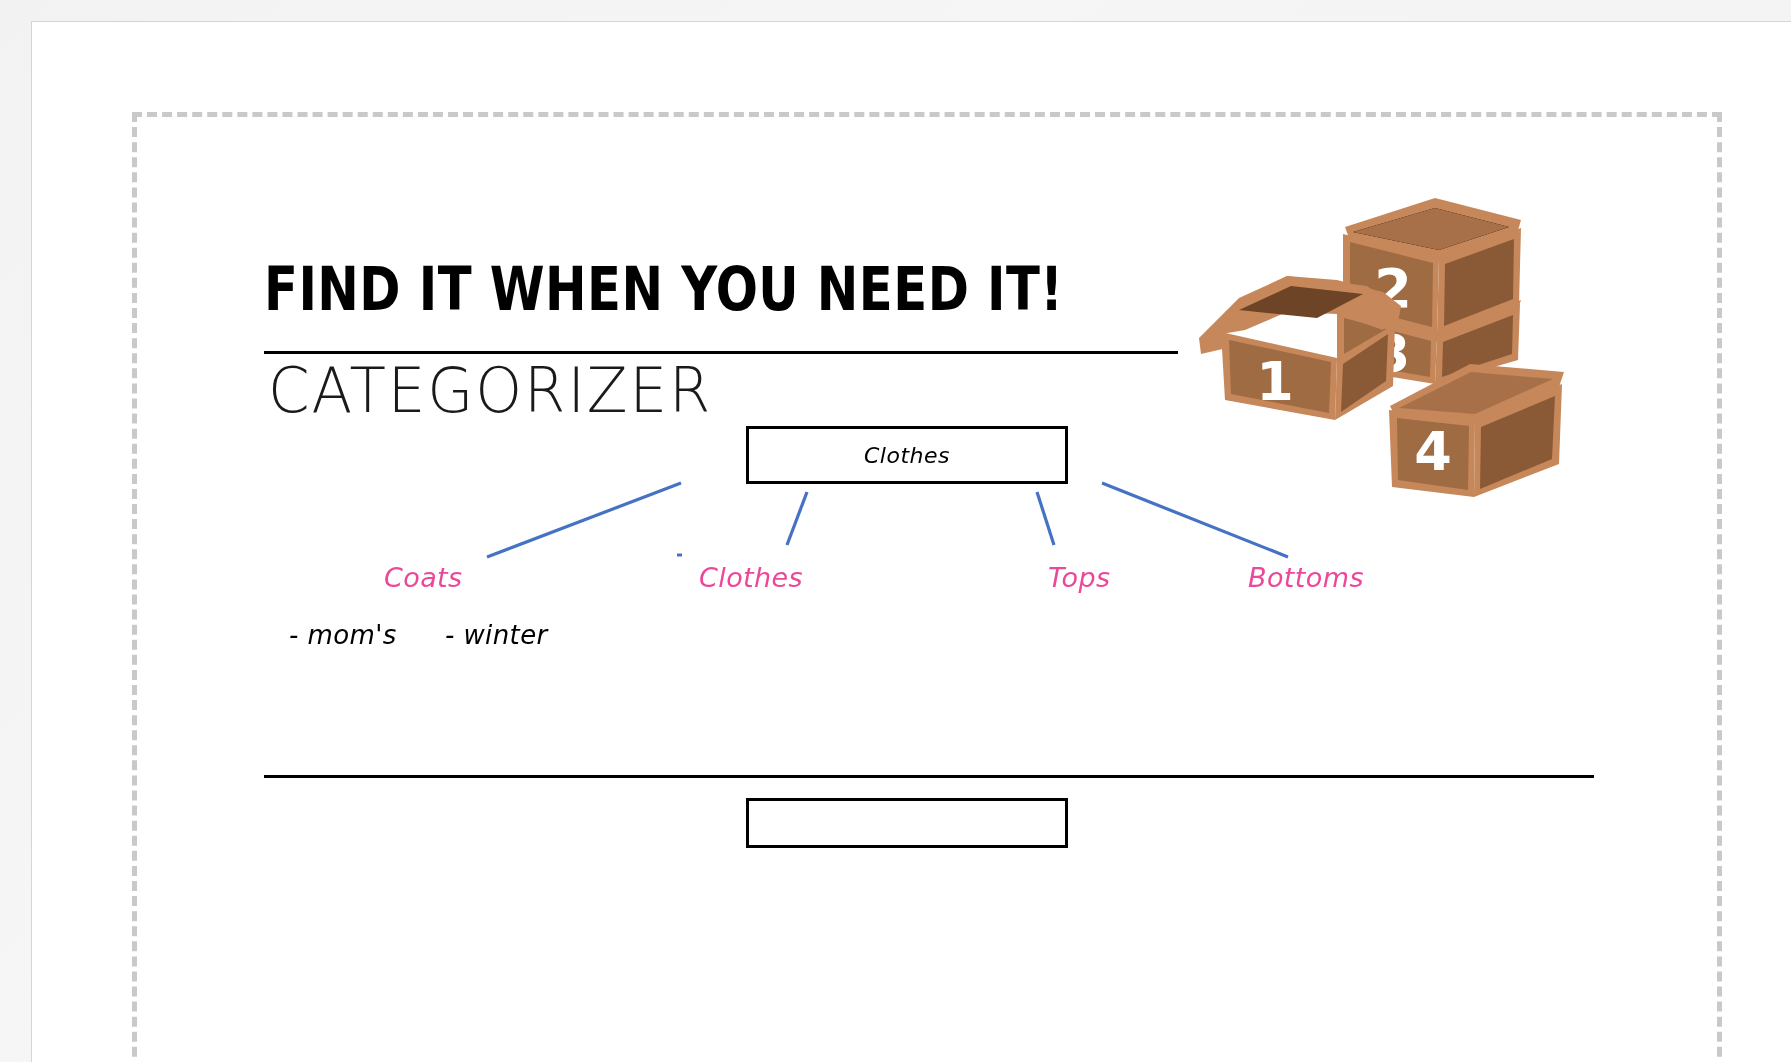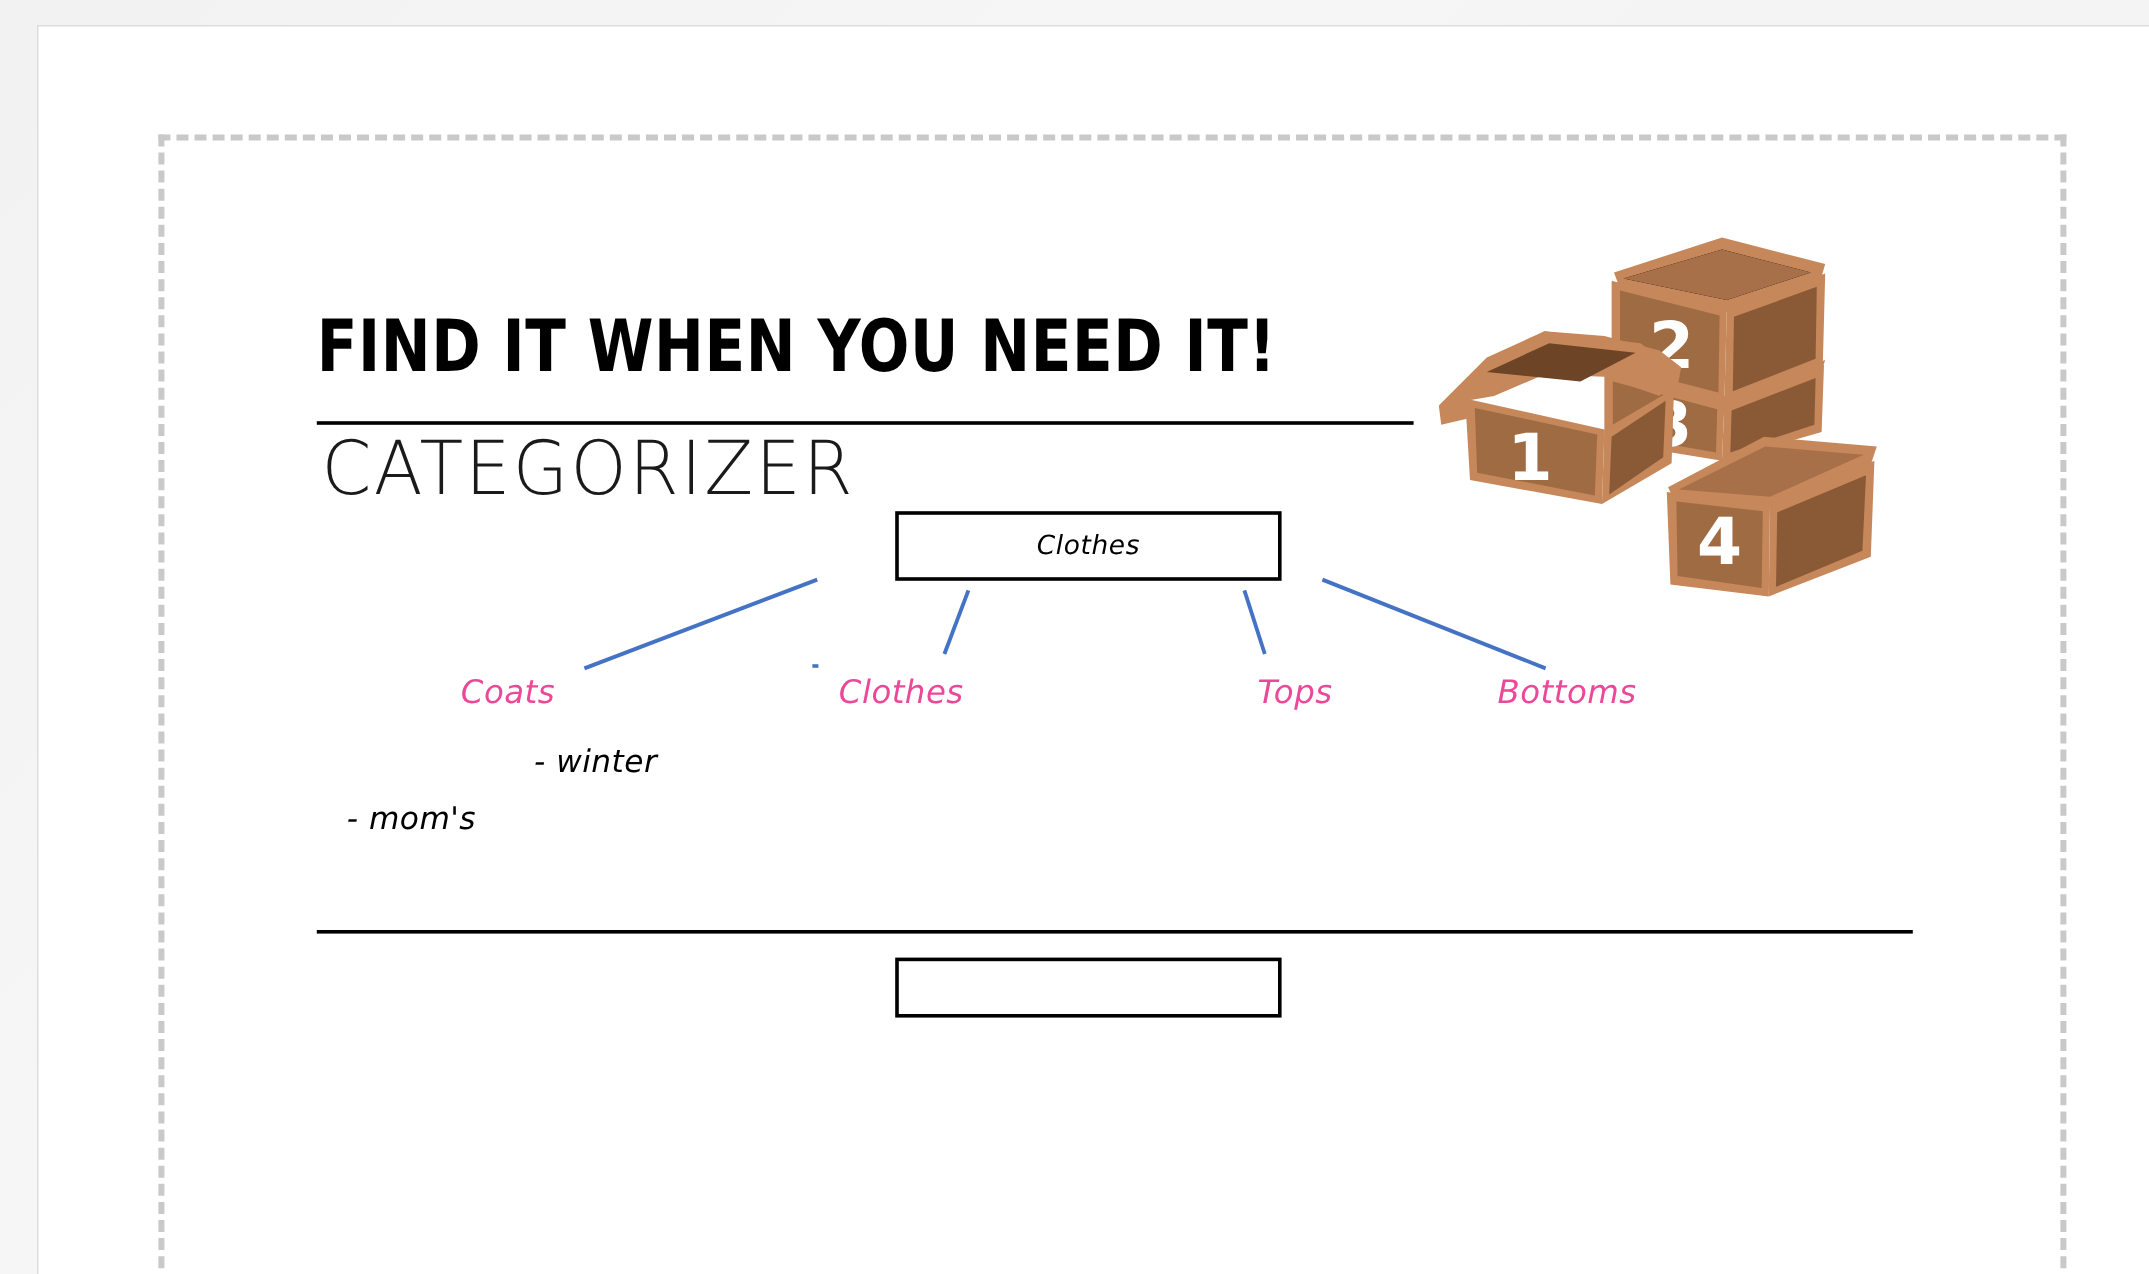--- a/index.html
+++ b/index.html
@@ -198,21 +198,21 @@
     </div>
 
     <div class="cat-label" style="left:352px; top:540px;">Coats</div>
 
     <div class="cat-label" style="left:667px; top:540px;">Clothes</div>
 
     <div class="cat-label" style="left:1000px; top:540px;margin-left:16px;">Tops</div>
 
     <div class="cat-label" style="left:1216px; top:540px;">Bottoms</div>
 
-    <div class="sub-item" style="left:257px; top:598px;margin-top:48px;">- mom's</div>
+    <div class="sub-item" style="left:257px; top:598px;">- mom's</div>
 
     <div class="sub-item" style="left:413px; top:598px;">- winter</div>
 
     <div class="divider-rule"></div>
 
     <div class="node-box" id="empty-node">
       <span class="node-label"></span>
     </div>
 
     <svg class="boxes-art" viewBox="0 0 400 345" xmlns="http://www.w3.org/2000/svg">

